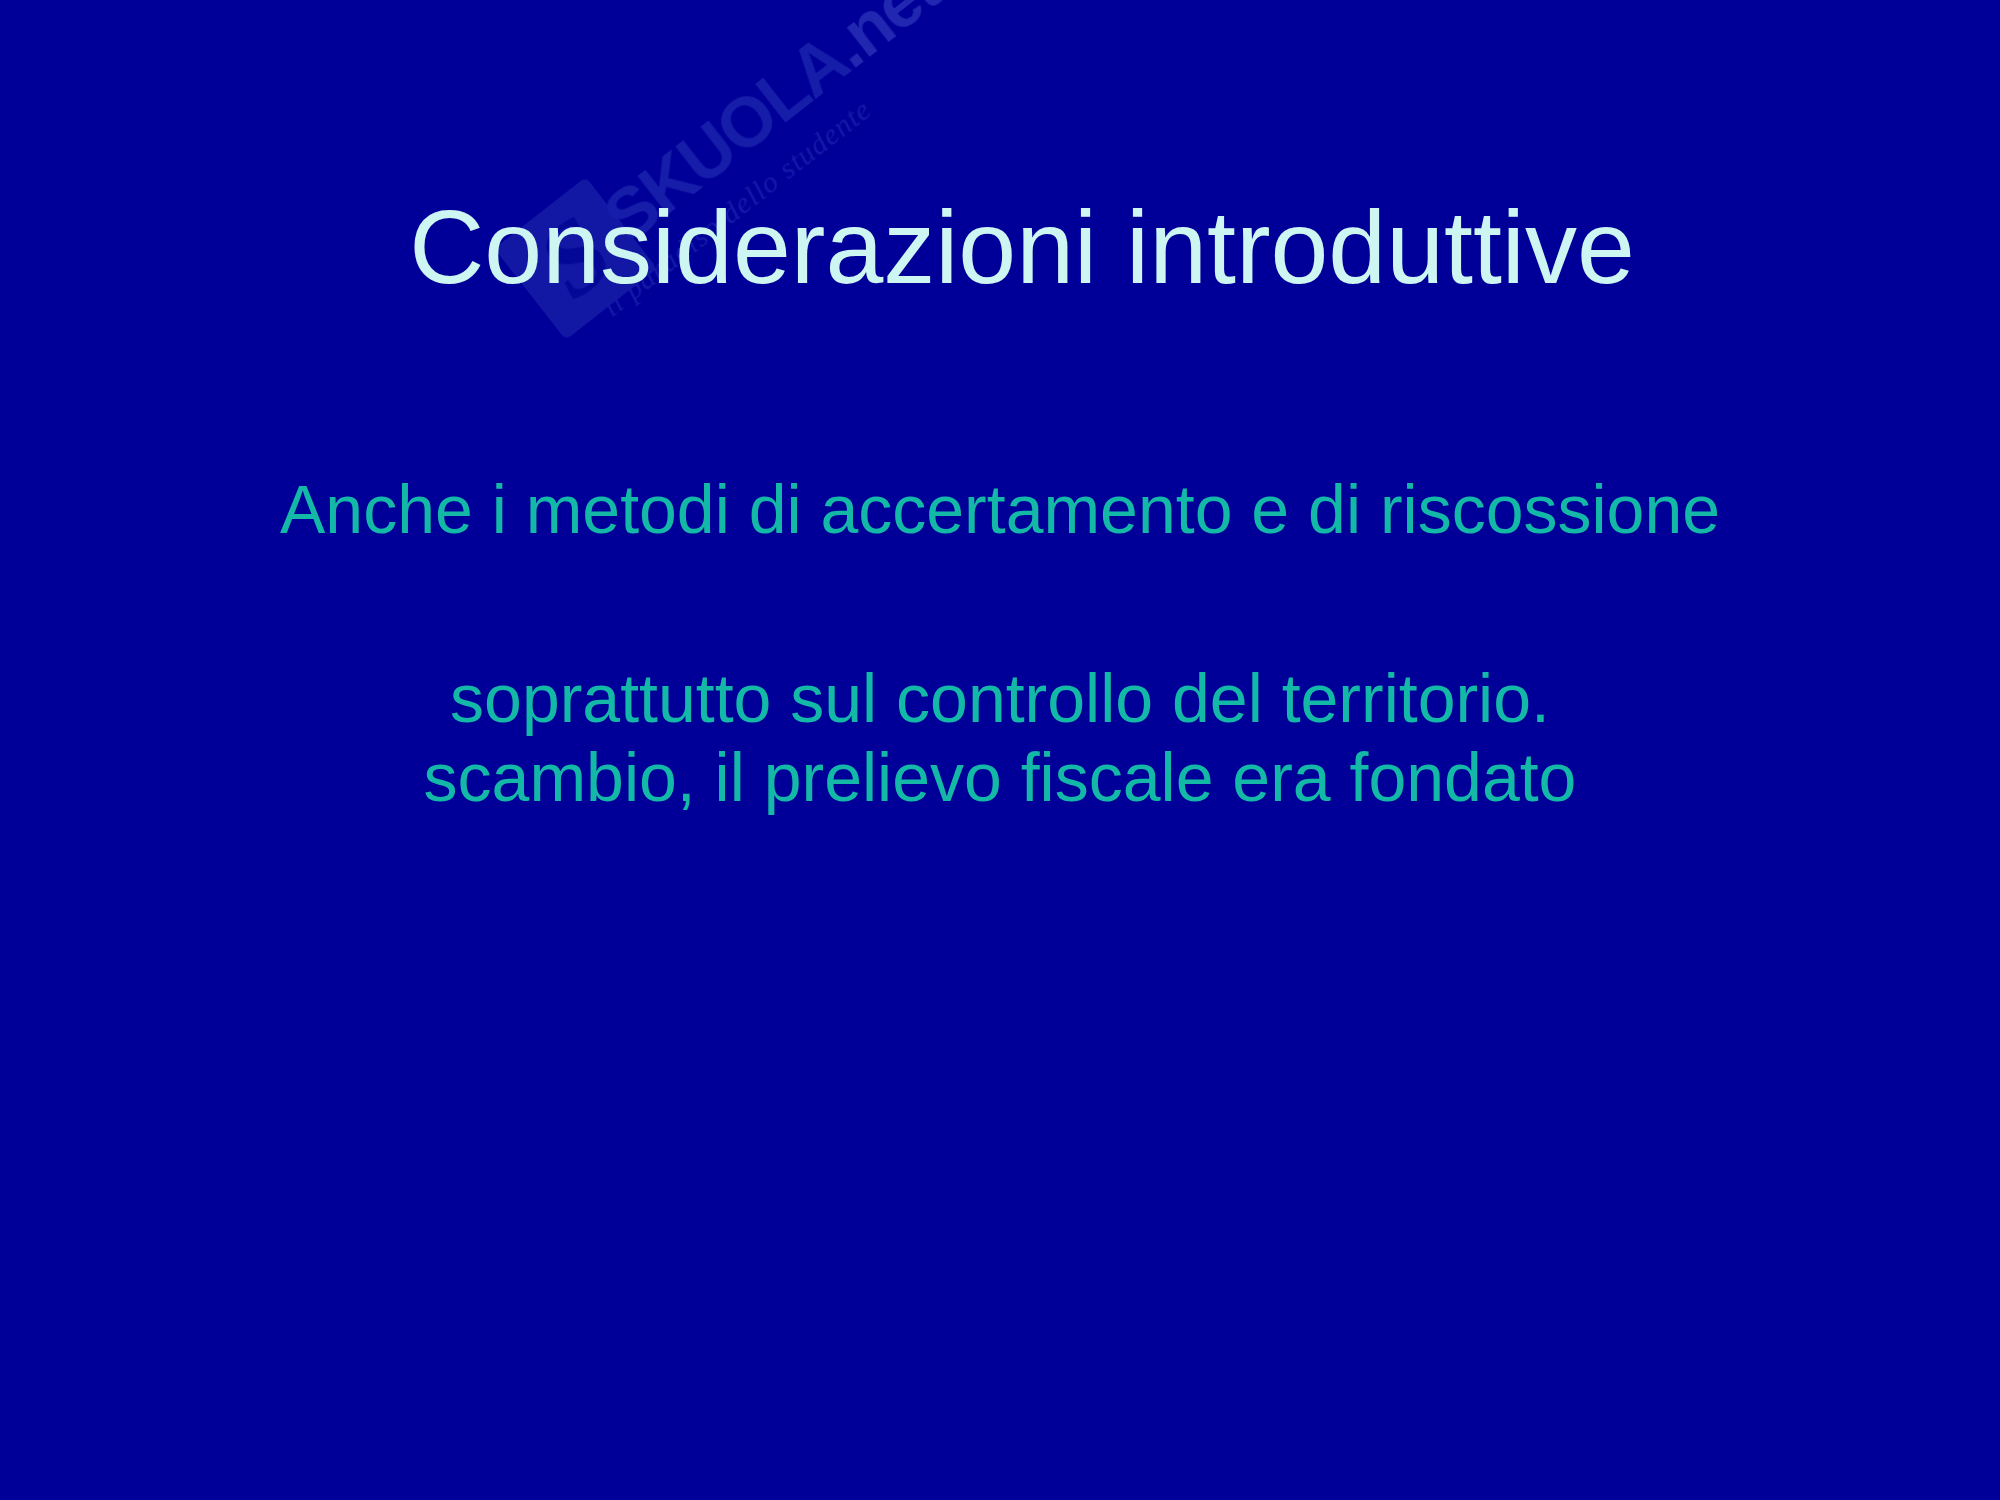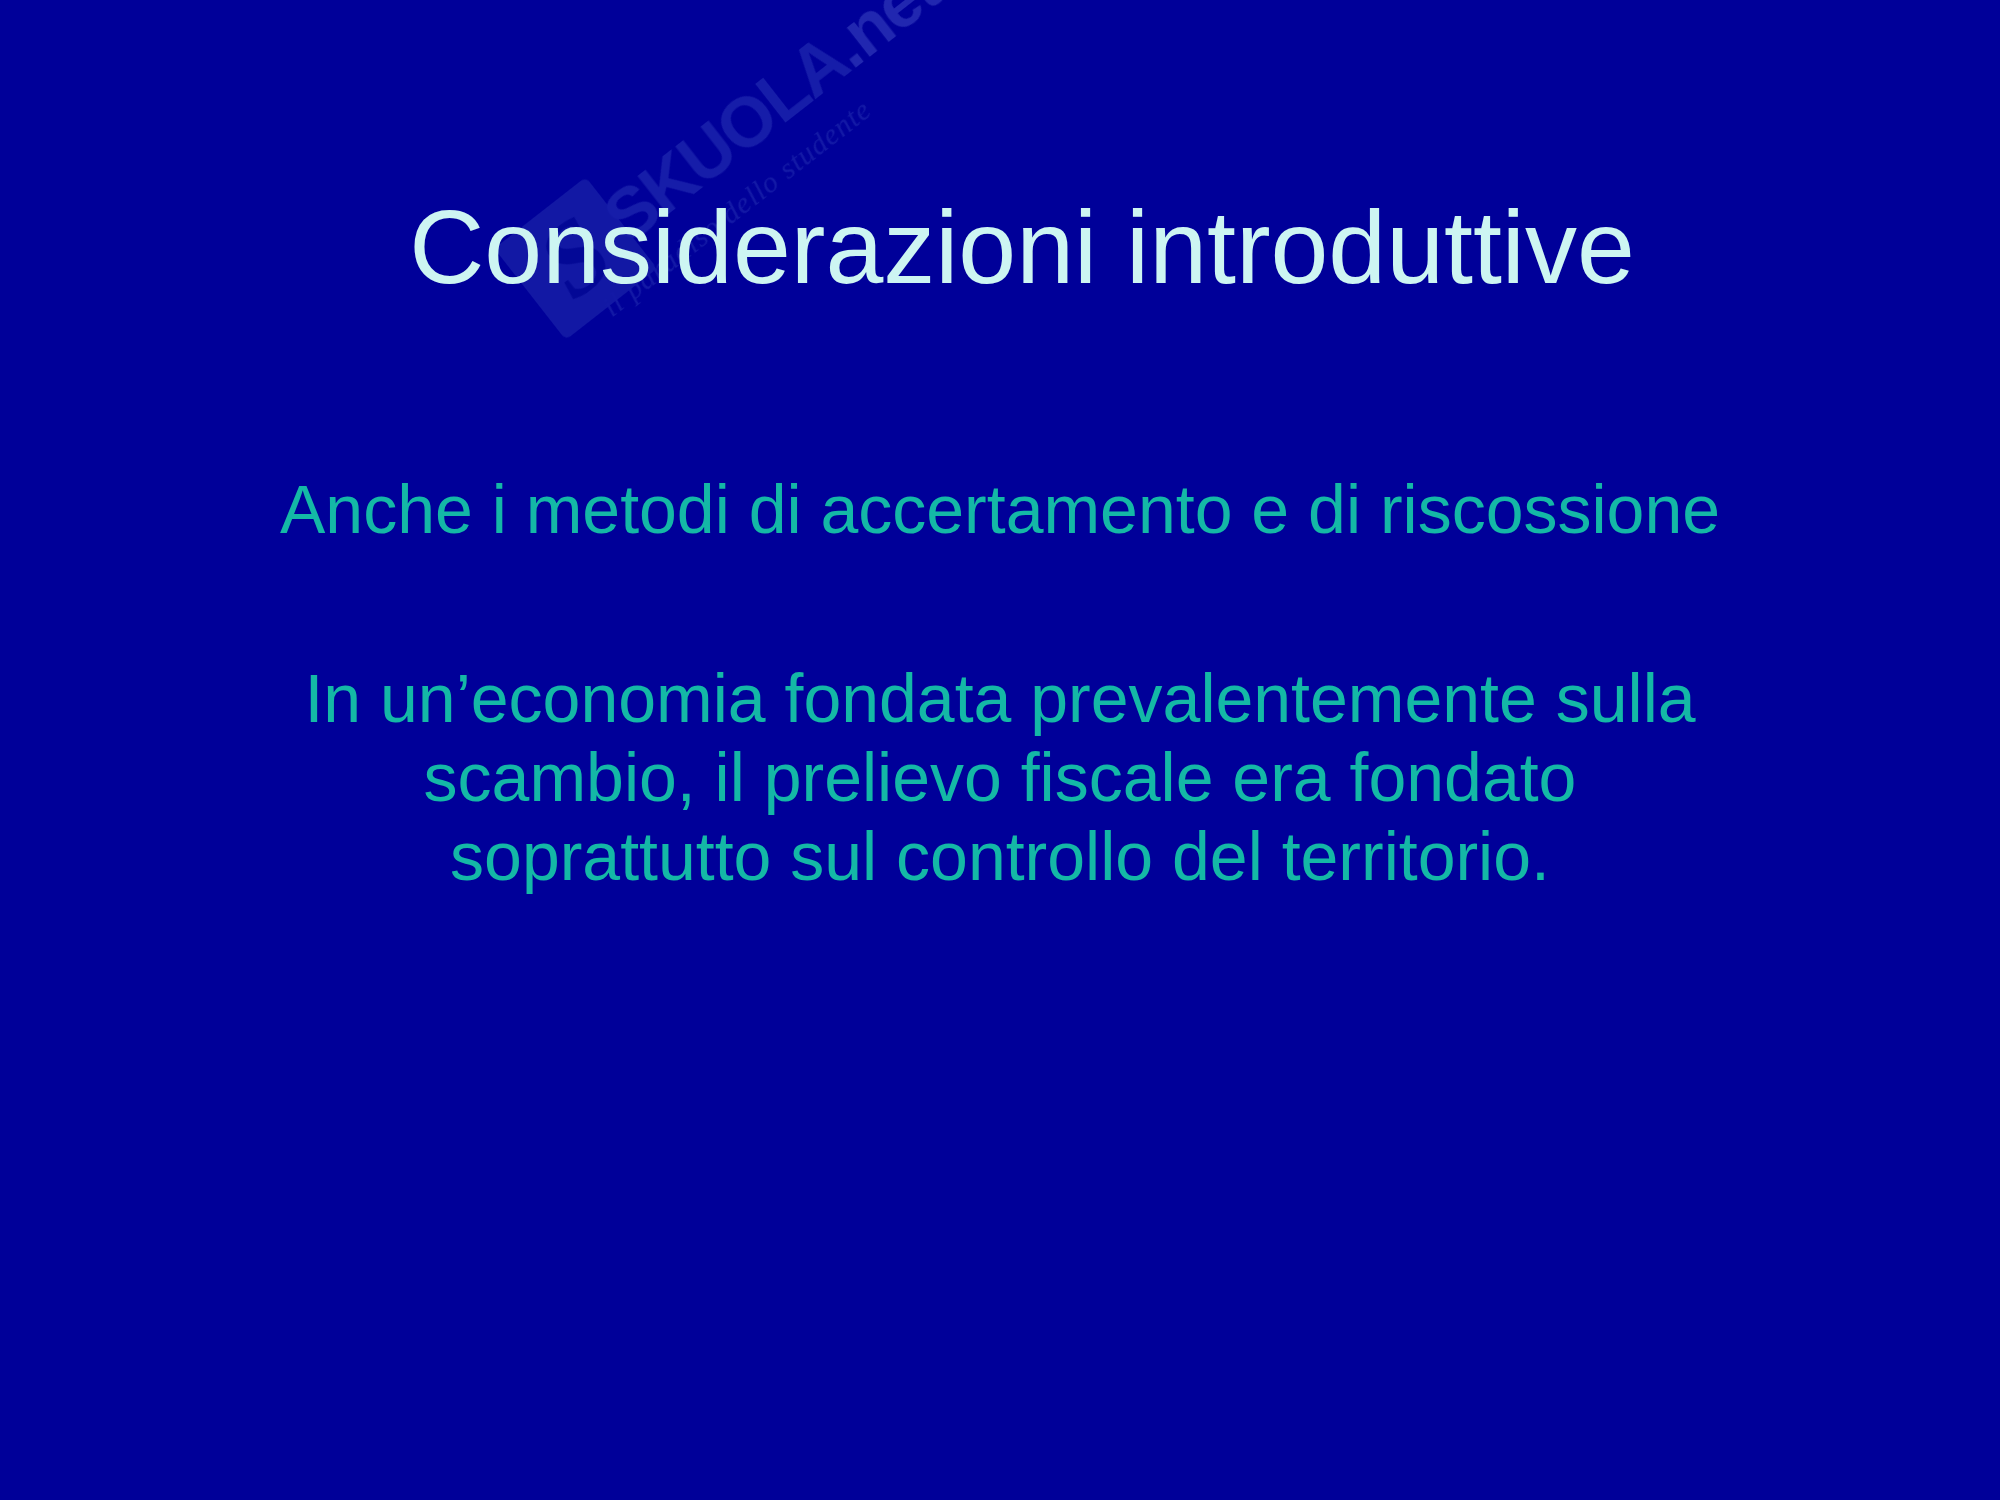--- a/index.html
+++ b/index.html
@@ -130,20 +130,19 @@
 
   <div id="body-block" style="color: #14b8a6;">
 
     <div class="para">
       <span class="para-line">Anche i metodi di accertamento e di riscossione</span>
     </div>
 
     <div class="para-gap"></div>
 
     <div class="para">
-      <span class="para-line">In un’economia fondata prevalentemente sulla</span>
+      <span class="para-line">soprattutto sul controllo del territorio.</span>
       <span class="para-line">scambio, il prelievo fiscale era fondato</span>
-      <span class="para-line">soprattutto sul controllo del territorio.</span>
     </div>
 
   </div>
 
 </div>
 
 </body></html>

